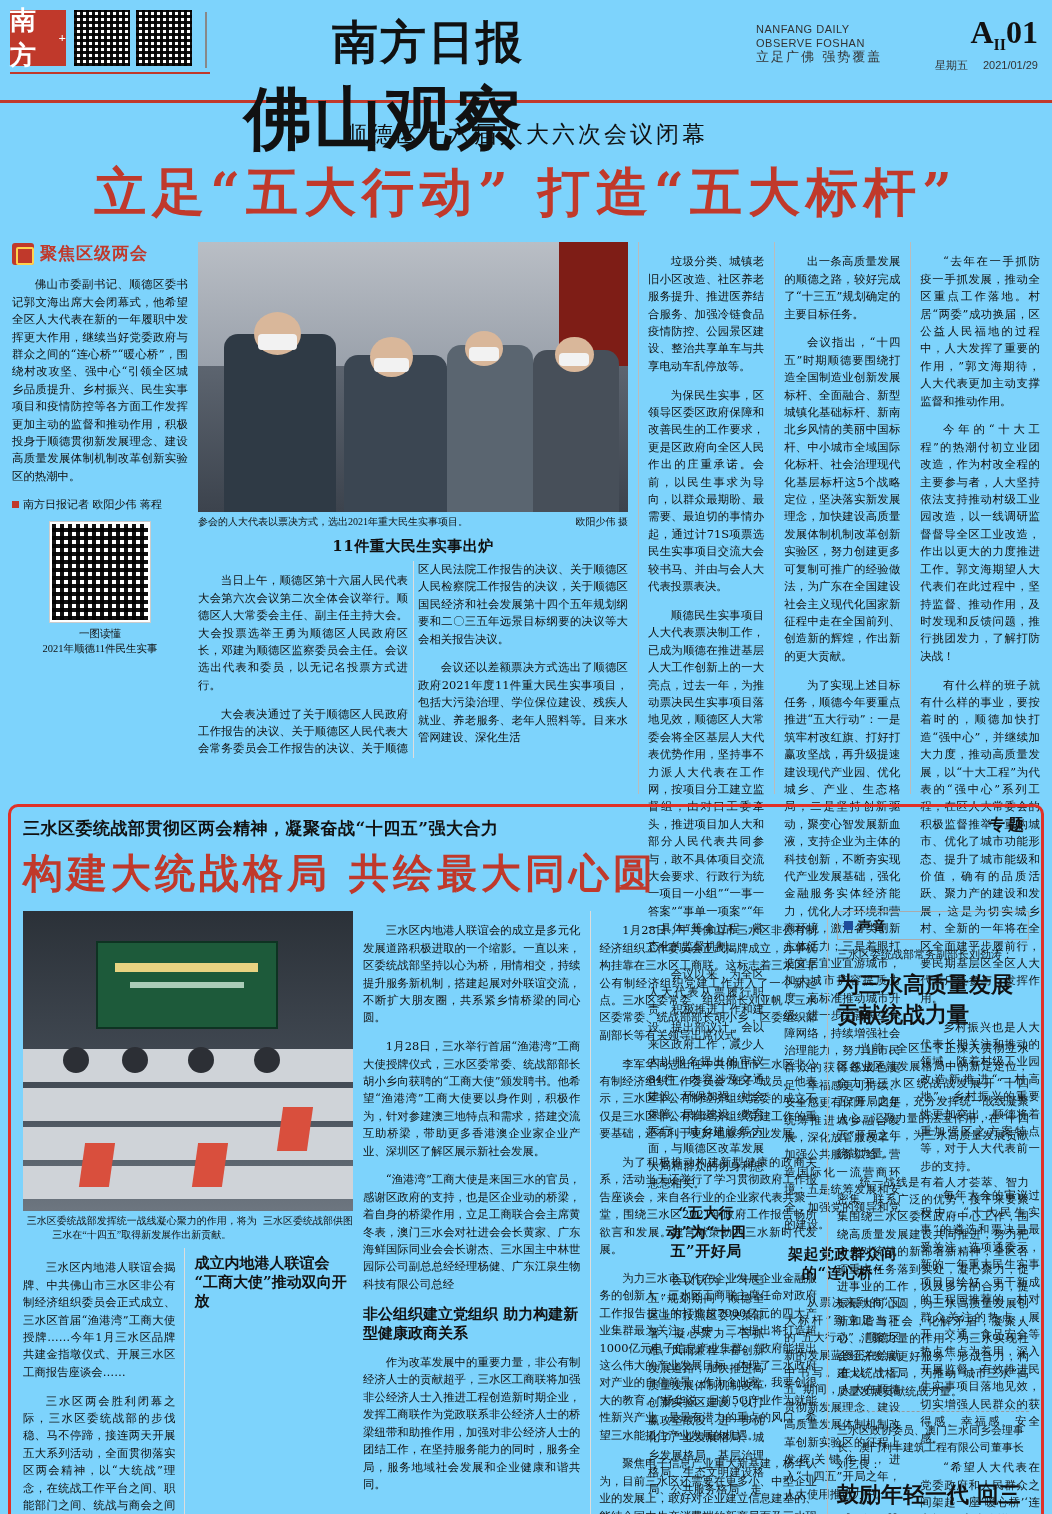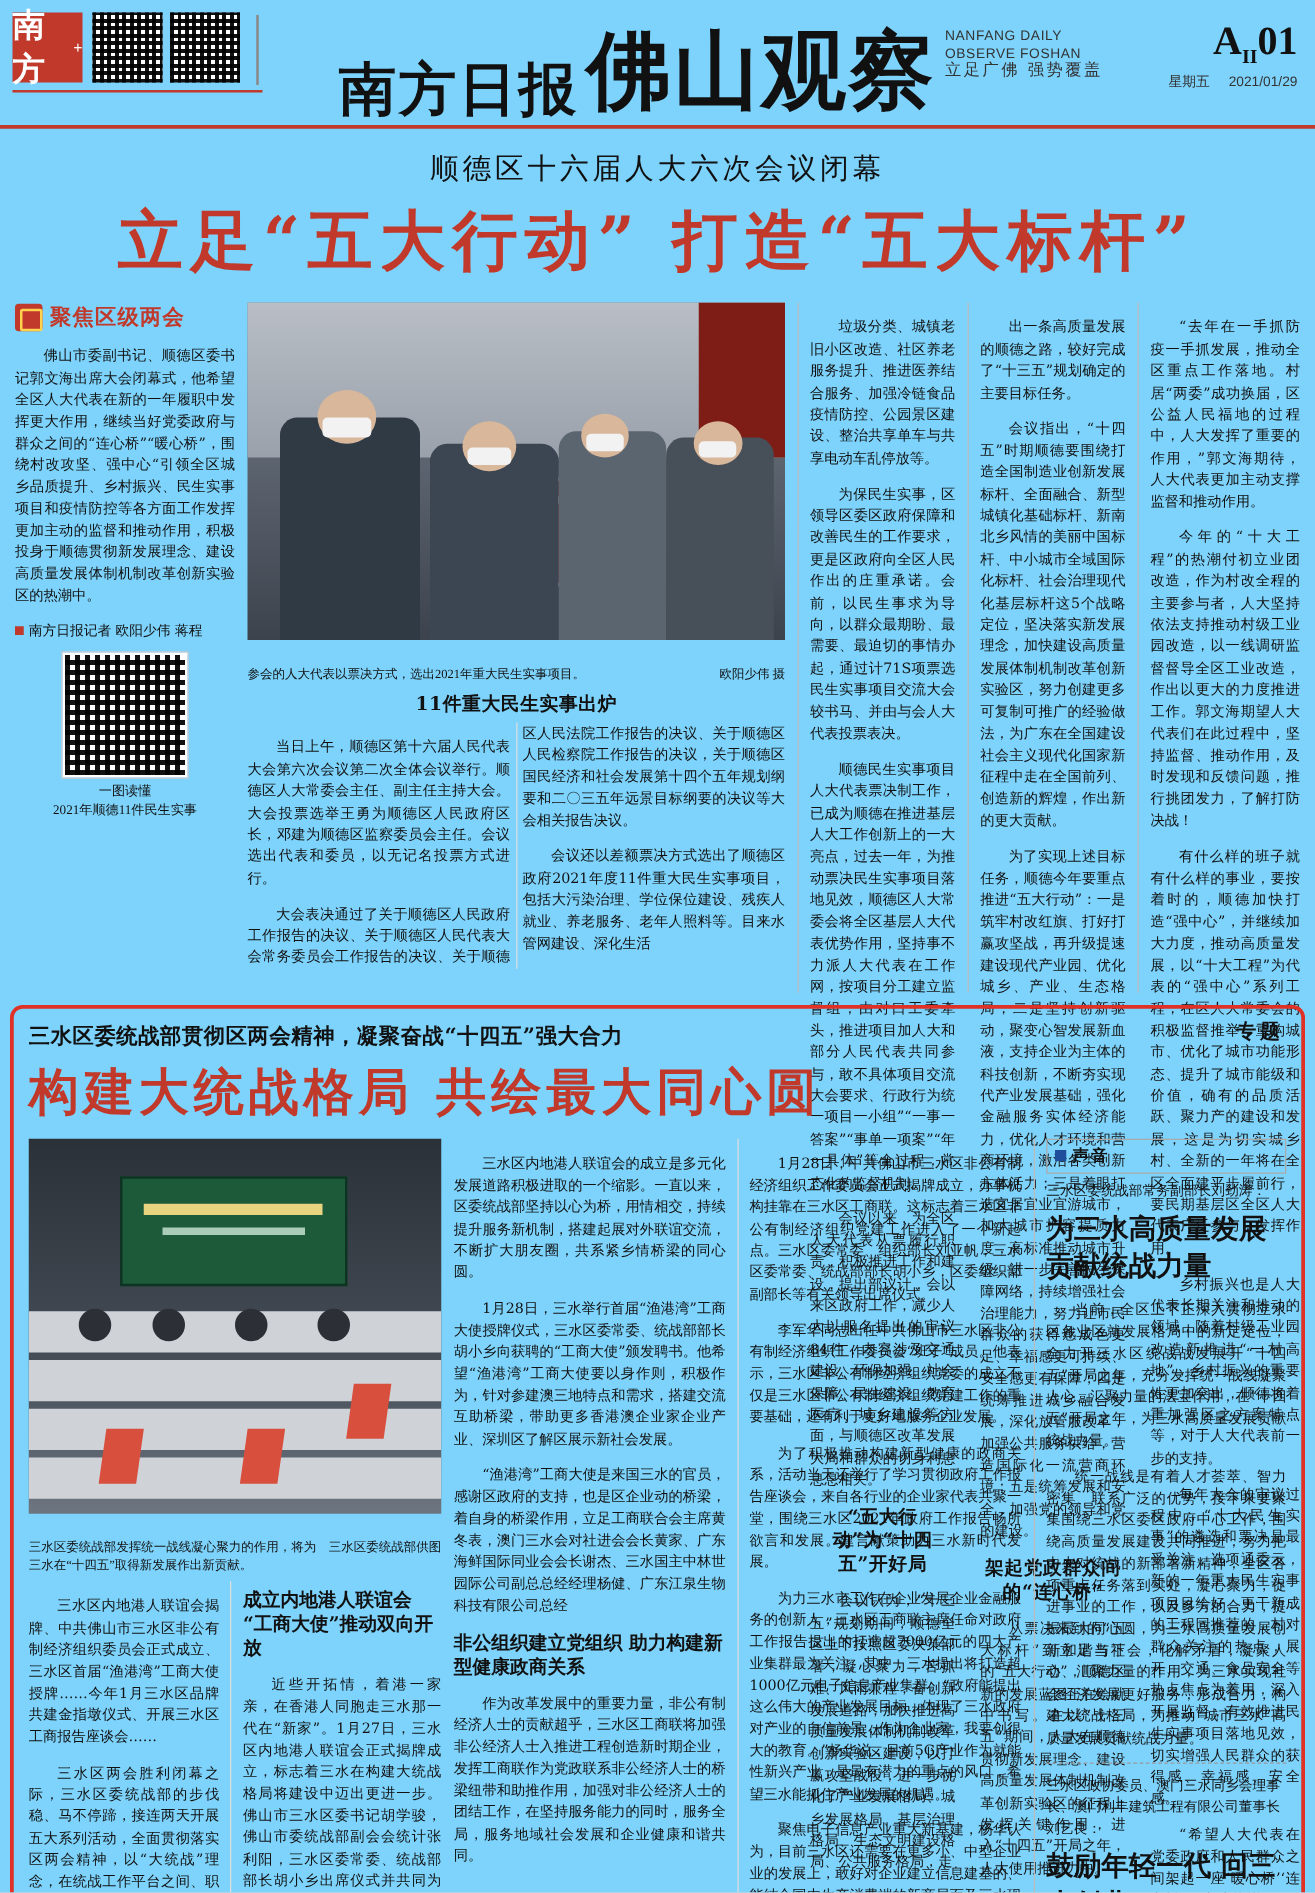--- a/index.html
+++ b/index.html
@@ -11,21 +11,21 @@
   .mh-logo{position:absolute;left:10px;top:10px;width:56px;height:56px;background:#c0392b;color:#fff;
     font-family:"Liberation Serif",serif;font-size:26px;font-weight:bold;display:flex;align-items:center;justify-content:center;}
   .mh-logo sup{font-size:13px;vertical-align:super;}
   .qr{position:absolute;top:10px;width:56px;height:56px;background:
       repeating-linear-gradient(0deg,#111 0 3px,#fff 3px 6px),
       repeating-linear-gradient(90deg,#111 0 3px,transparent 3px 6px);
       background-blend-mode:multiply;}
   .qr.q1{left:74px;} .qr.q2{left:136px;}
   .mh-rule{position:absolute;left:10px;top:72px;width:200px;height:2px;background:#c0392b;}
   .mh-vline{position:absolute;left:205px;top:12px;width:2px;height:56px;background:#888;}
-  .mh-title{position:absolute;left:271px;top:12px;display:flex;align-items:flex-end;}
+  .mh-title{position:absolute;left:238px;top:12px;display:flex;align-items:flex-end;flex-direction:column;}
   .mh-t1{font-size:46px;font-weight:bold;letter-spacing:2px;color:#111;
     font-family:"DejaVu Serif",serif;}
   .mh-t2{font-size:68px;font-weight:bold;letter-spacing:2px;color:#111;margin-left:6px;
     font-family:"DejaVu Serif",serif;}
   .mh-en{position:absolute;left:756px;top:22px;font-family:"Liberation Sans",sans-serif;
     font-size:11px;line-height:14px;color:#333;letter-spacing:.5px;}
   .mh-en .cn{font-family:"DejaVu Serif",serif;font-size:13px;letter-spacing:2px;}
   .mh-page{position:absolute;right:14px;top:14px;font-family:"Liberation Serif",serif;
     font-size:32px;font-weight:bold;color:#111;}
   .mh-page sub{font-size:16px;}
@@ -108,21 +108,21 @@
 
   .p2{height:300px;background:linear-gradient(180deg,#2b3138 0%,#454d57 60%,#6d7680 100%);position:relative;overflow:hidden;}
   .p2 .screen{position:absolute;left:22%;top:10%;width:54%;height:28%;background:#1d5a3a;border:2px solid #0e3322;}
   .p2 .screen:after{content:"";position:absolute;left:10%;top:24%;width:80%;height:10%;background:#ffe08a;opacity:.9;}
   .p2 .screen:before{content:"";position:absolute;left:18%;top:46%;width:64%;height:7%;background:#cfe8d8;opacity:.8;}
   .p2 .seatrow{position:absolute;left:0;right:0;height:11%;background:#cfd3d8;}
   .p2 .s1{bottom:4%;} .p2 .s2{bottom:17%;} .p2 .s3{bottom:30%;} .p2 .s4{bottom:43%;}
   .p2 .hd{position:absolute;width:26px;height:26px;border-radius:50%;background:#2c2f35;}
   .p2 .sash{position:absolute;width:30px;height:44px;background:#d94f3d;transform:skewX(-8deg);}
 
-  .cap-row{display:flex;justify-content:space-between;font-size:10px;color:#111;margin-top:20px;}
+  .cap-row{display:flex;justify-content:space-between;font-size:10px;color:#111;margin-top:3px;text-align:center;}
 
   .op-head{border:1px solid #aaa;padding:4px 6px;margin-bottom:6px;}
   .op-head span{font-size:13px;font-weight:bold;letter-spacing:2px;color:#111;}
   .op-head .blue{display:inline-block;width:9px;height:9px;background:#1f4e9c;margin-right:5px;}
   .op-kicker{font-size:11px;line-height:17px;color:#111;}
   .op-title{font-size:22px;font-weight:bold;color:#111;line-height:30px;margin:6px 0 8px;
     font-family:"DejaVu Serif",serif;}
   .op-divider{border-top:1px dashed #999;margin:10px 0;}
 
   .feat-sub{font-size:15px;font-weight:bold;color:#111;margin:6px 0 4px;
@@ -269,21 +269,20 @@
           <span>三水区委统战部供图</span>
         </div>
         <div style="display:flex;gap:9px;margin-top:6px">
           <div style="width:49%">
             <p class="body-txt">三水区内地港人联谊会揭牌、中共佛山市三水区非公有制经济组织委员会正式成立、三水区首届“渔港湾”工商大使授牌……今年1月三水区品牌共建金指墩仪式、开展三水区工商报告座谈会……</p>
             <p class="body-txt">三水区两会胜利闭幕之际，三水区委统战部的步伐稳、马不停蹄，接连两天开展五大系列活动，全面贯彻落实区两会精神，以“大统战”理念，在统战工作平台之间、职能部门之间、统战与商会之间集聚资源、搭建平台、构筑统战同心圆，发挥统一战线凝心聚力的法宝作用，凝聚备战“十四五”强大合力，为三水在“十四五”新起点上取得新发展作出统战贡献。</p>
 
           </div>
           <div style="width:51%;border-left:1px solid #ddd;padding-left:9px">
             <div class="feat-sub">成立内地港人联谊会 “工商大使”推动双向开放</div>
-            <p class="body-txt">近些开拓情，着港一家亲，在香港人同胞走三水那一代在“新家”。1月27日，三水区内地港人联谊会正式揭牌成立，标志着三水在构建大统战格局将建设中迈出更进一步。佛山市三水区委书记胡学骏，佛山市委统战部副会会统计张利阳，三水区委常委、统战部部长胡小乡出席仪式并共同为联谊会揭牌。</p>
 
           </div>
         </div>
       </div>
 
       <div class="fb-m">
         <div style="width:50%">
           <p class="body-txt">三水区内地港人联谊会的成立是多元化发展道路积极进取的一个缩影。一直以来，区委统战部坚持以心为桥，用情相交，持续提升服务新机制，搭建起展对外联谊交流，不断扩大朋友圈，共系紧乡情桥梁的同心圆。</p>
           <p class="body-txt">1月28日，三水举行首届“渔港湾”工商大使授牌仪式，三水区委常委、统战部部长胡小乡向获聘的“工商大使”颁发聘书。他希望“渔港湾”工商大使要以身作则，积极作为，针对参建澳三地特点和需求，搭建交流互助桥梁，带助更多香港澳企业家企业产业、深圳区了解区展示新社会发展。</p>
           <p class="body-txt">“渔港湾”工商大使是来国三水的官员，感谢区政府的支持，也是区企业动的桥梁，着自身的桥梁作用，立足工商联合会主席黄冬表，澳门三水会对社进会会长黄家、广东海鲜国际同业会会长谢杰、三水国主中林世园际公司副总总经经理杨健、广东江泉生物科技有限公司总经</p>

